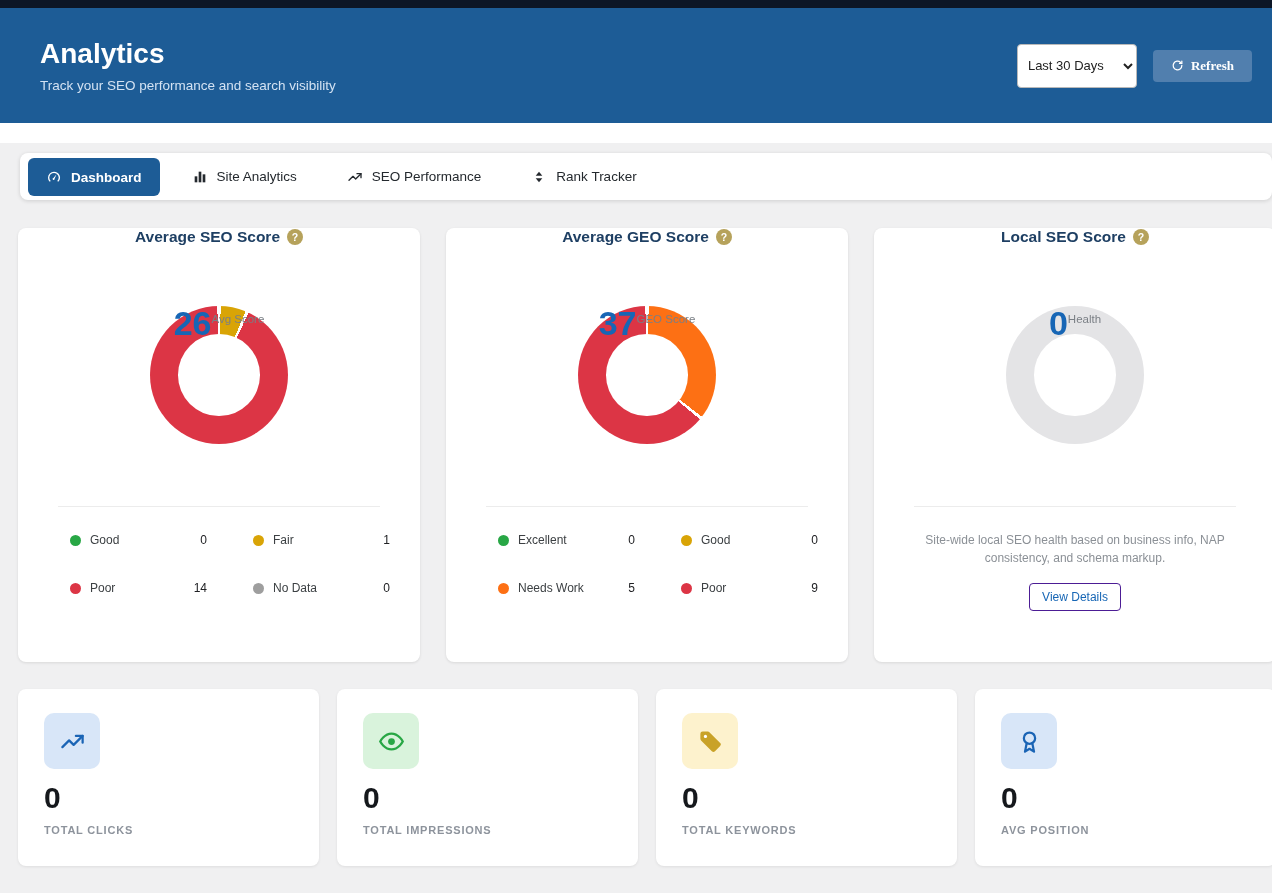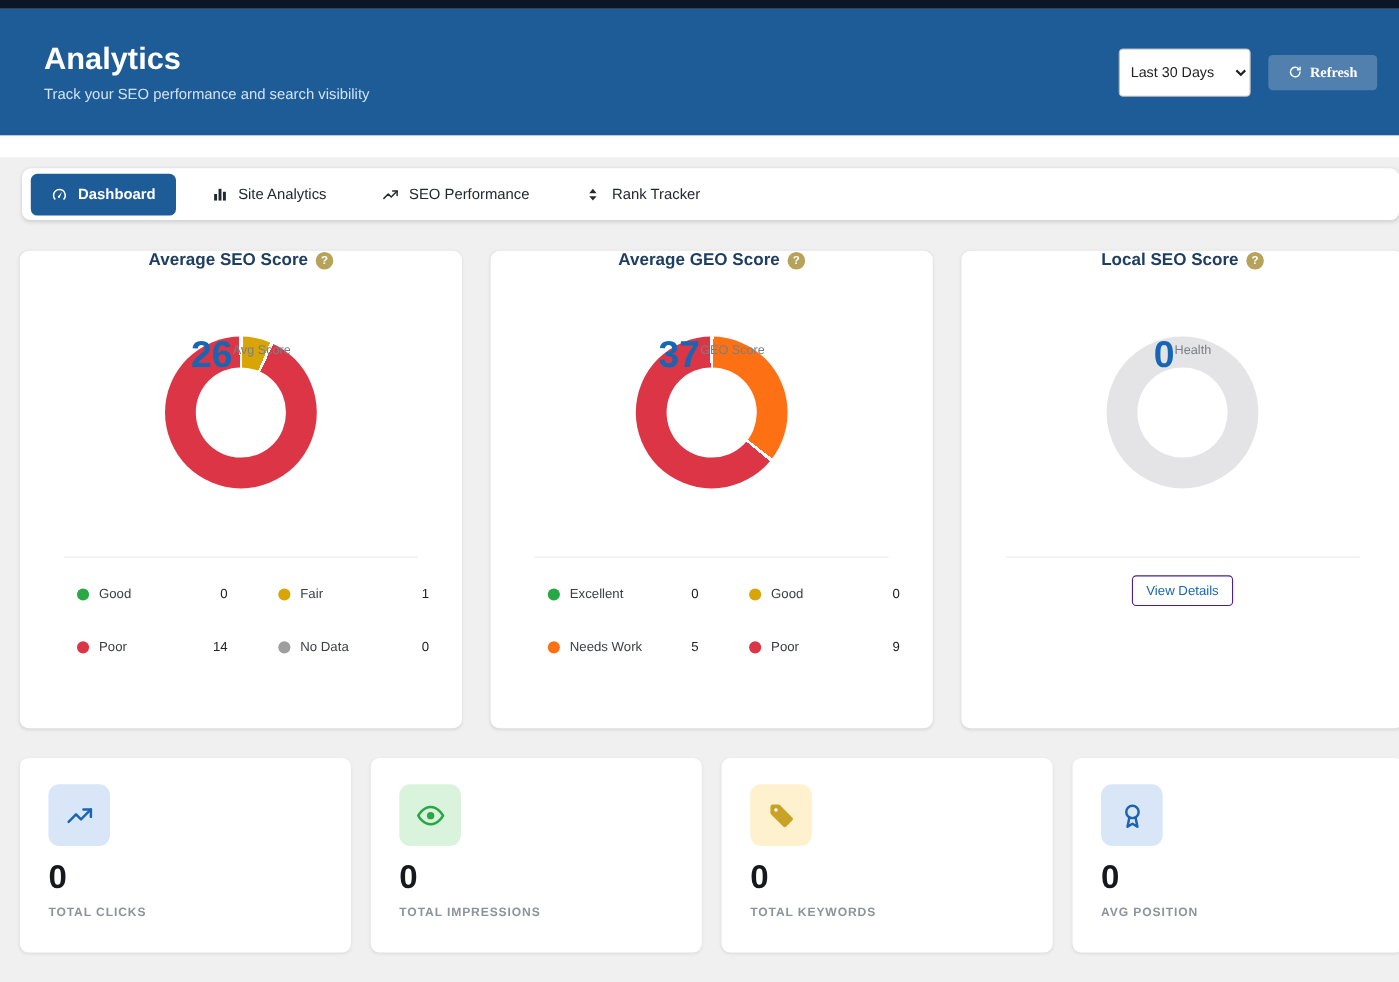--- a/index.html
+++ b/index.html
@@ -53,21 +53,21 @@
     box-shadow: 0 1px 4px rgba(0,0,0,0.14);
     display: flex; align-items: center; gap: 14px;
     padding: 0 8px;
   }
   .tab {
     display: flex; align-items: center; gap: 9px;
     padding: 11px 18px; border-radius: 6px;
     font-size: 13.5px; color: #24292e; cursor: pointer; white-space: nowrap;
   }
   .tab svg { width: 16px; height: 16px; }
-  .tab.active { background: #1d5c96; color: #ffffff; font-weight: 700; }
+  .tab.active { background: #1d5c96; color: #ffffff; font-weight: 700; align-items: flex-end; }
 
   
   .score-row { display: flex; gap: 26px; margin: 28px 0 0 18px; }
   .score-card {
     width: 402px; min-height: 434px; background: #ffffff; border-radius: 8px;
     box-shadow: 0 1px 3px rgba(0,0,0,0.10);
     flex: none;
   }
   .card-title {
     display: flex; justify-content: center; align-items: center; gap: 7px;
@@ -281,20 +281,21 @@
     </div>
     <div class="donut-wrap">
       <div class="donut donut-empty">
         <div class="donut-center">
           <div class="donut-score">0</div>
           <div class="donut-caption">Health</div>
         </div>
       </div>
     </div>
     <div class="card-divider"></div>
+    <div class="local-desc">Site-wide local SEO health based on business info, NAP consistency, and schema markup.</div>
     <button class="view-details">View Details</button>
   </div>
 
 </div>
 
 <div class="stat-row">
 
   <div class="stat-card">
     <div class="stat-icon" style="background: rgb(216, 230, 248); color: rgb(26, 100, 181);">
       <svg viewBox="0 0 24 24" fill="none" stroke="currentColor" stroke-width="2" stroke-linecap="round" stroke-linejoin="round">

